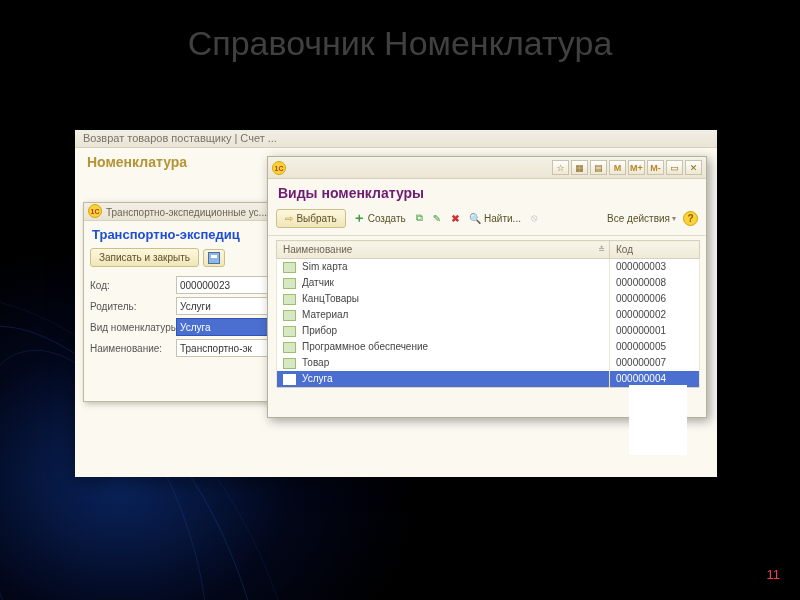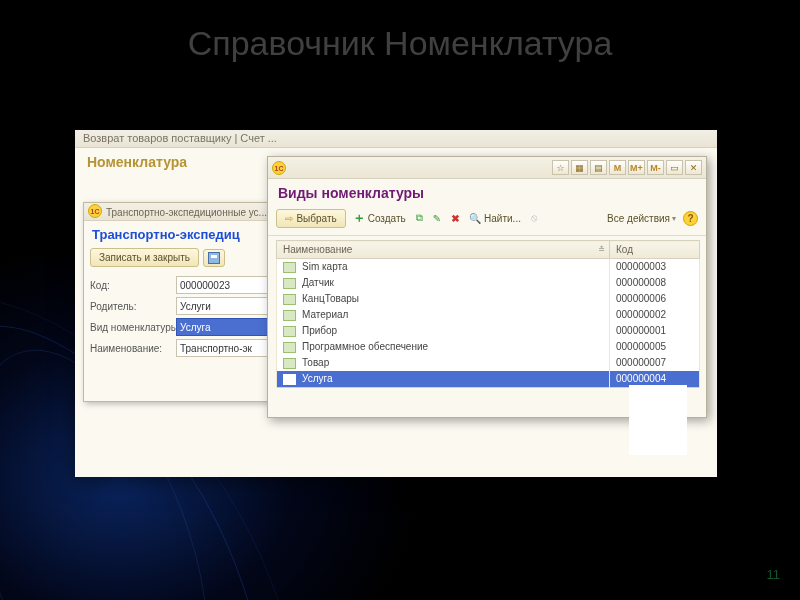--- a/index.html
+++ b/index.html
@@ -16,21 +16,21 @@
     color: #404040;
     font-size: 34px;
     text-align: center;
     padding: 24px 0 10px 0;
     font-weight: normal;
   }
   .page-num {
     position: absolute;
     right: 20px;
     bottom: 18px;
-    color: #14532d;
+    color: #ef4444;
     font-size: 13px;
   }
   .swirl {
     position: absolute;
     border: 1px solid rgba(60,100,200,0.25);
     border-radius: 50%;
   }
   .swirl.a { width: 260px; height: 520px; left: -40px; top: 300px; transform: rotate(-30deg); border-color: rgba(40,80,180,0.3);}
   .swirl.b { width: 200px; height: 420px; left: -10px; top: 340px; transform: rotate(-20deg); border-color: rgba(60,100,200,0.2);}
   .swirl.c { width: 320px; height: 600px; left: -80px; top: 260px; transform: rotate(-35deg); border-color: rgba(40,80,180,0.15);}

